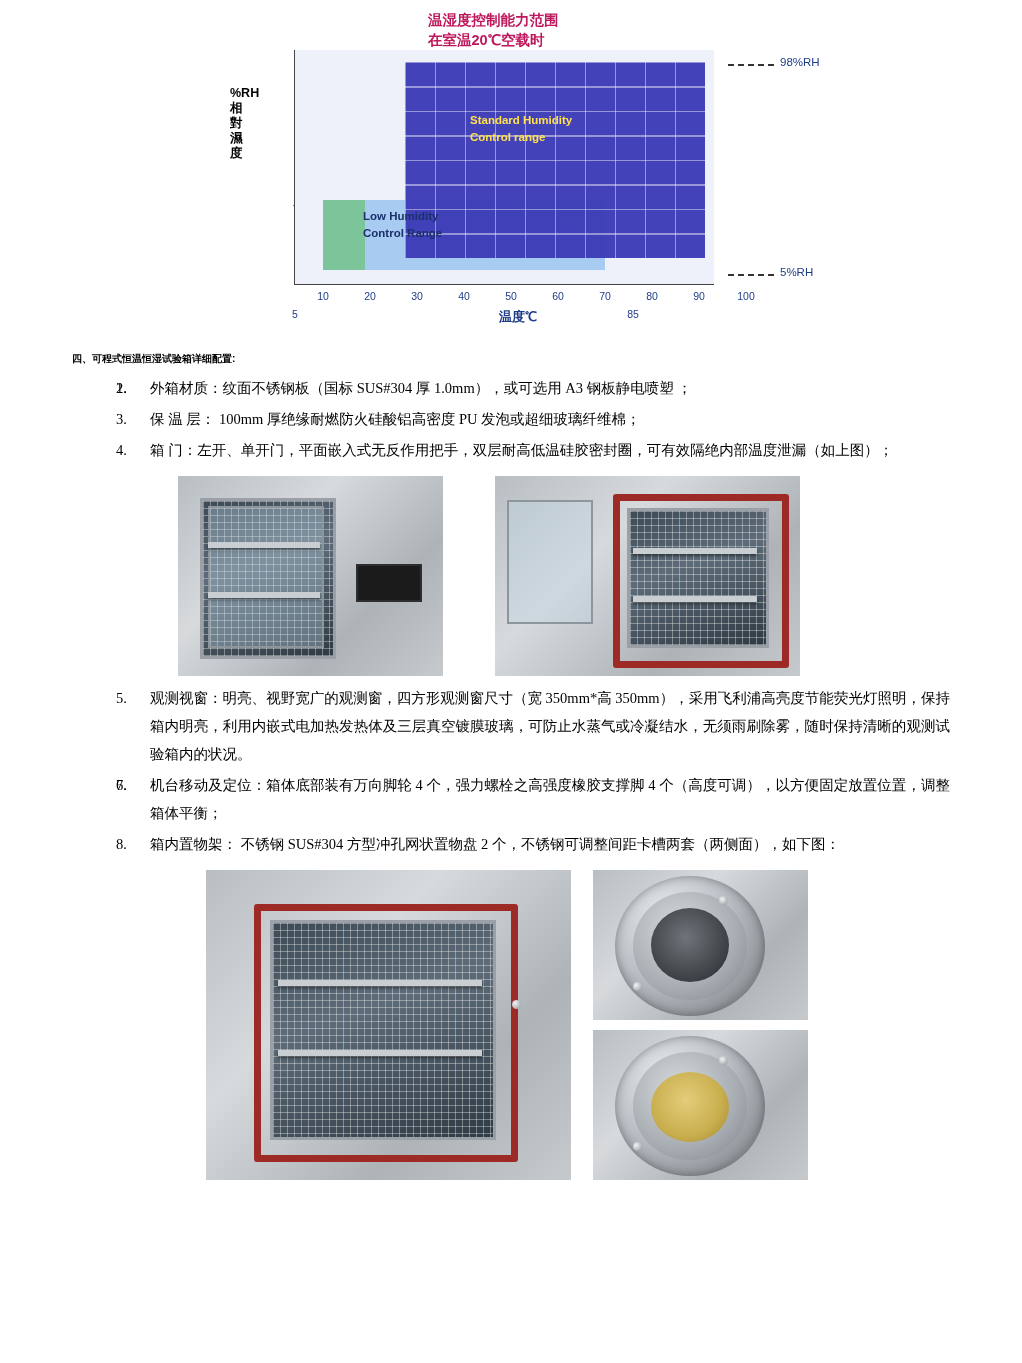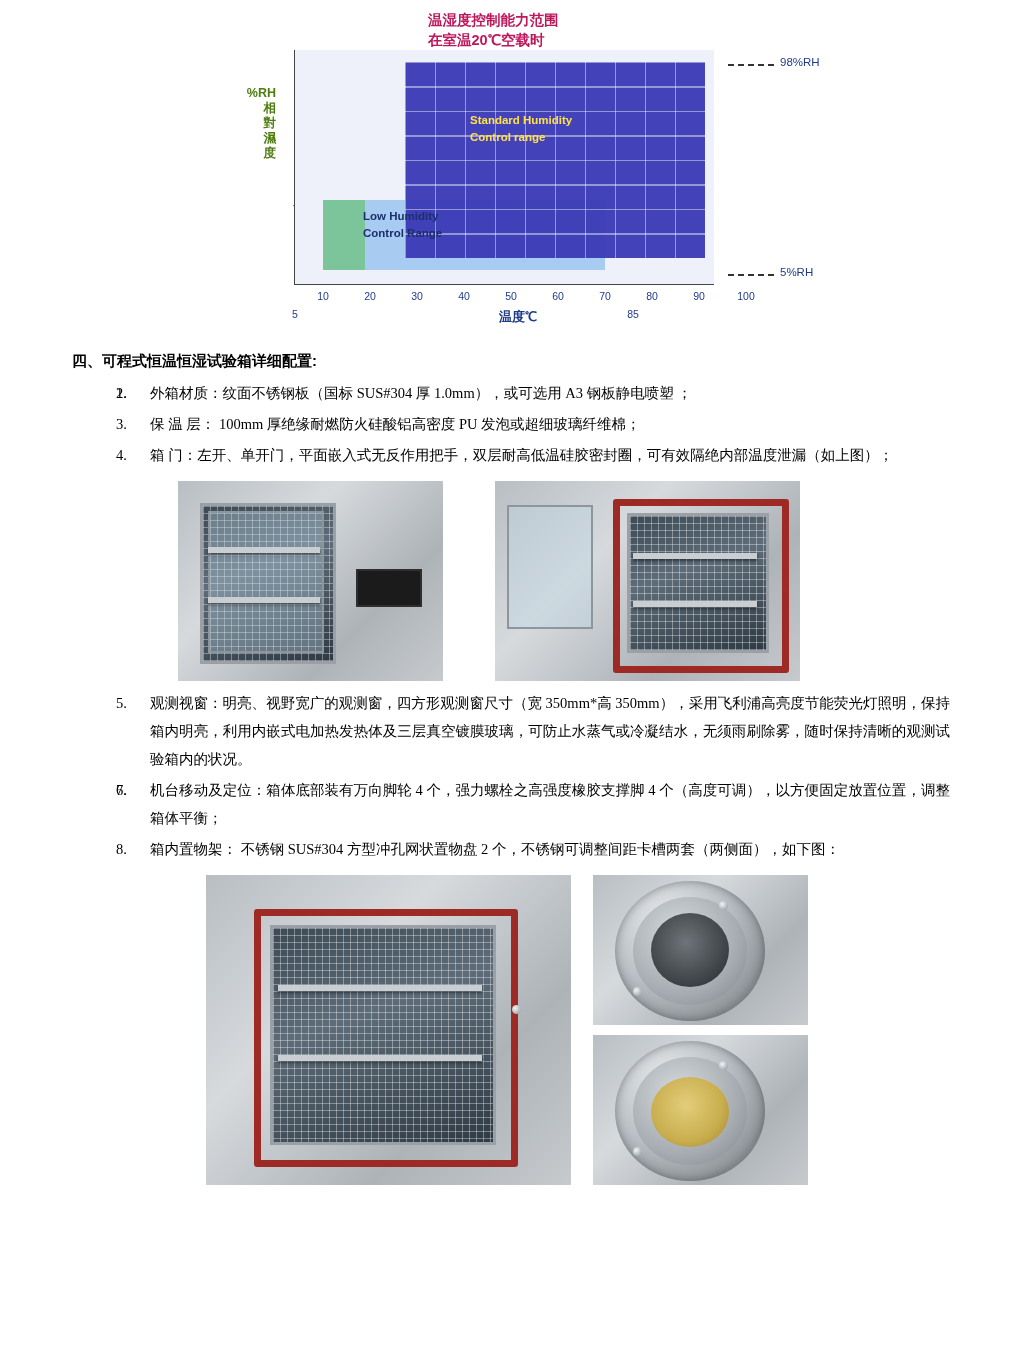--- a/index.html
+++ b/index.html
@@ -115,25 +115,25 @@
     font-weight: bold;
     color: #1b2f6b;
     line-height: 17px;
     z-index: 5;
   }
   .ax-ylabel {
     position: absolute;
     left: 2px;
     top: 78px;
     width: 46px;
-    text-align: right;
+    text-align: left;
     font-family: "Liberation Sans", sans-serif;
     font-size: 12.5px;
     font-weight: bold;
-    color: #4d7c0f;
+    color: #000000;
     line-height: 15px;
   }
   .ax-xlabel {
     position: absolute;
     left: 200px;
     top: 300px;
     width: 180px;
     text-align: center;
     font-family: "Liberation Sans", sans-serif;
     font-size: 13px;
@@ -187,21 +187,21 @@
     position: absolute;
     height: 0;
     border-top: 2px dashed #333;
     width: 46px;
   }
 
   
   .h-sec {
     font-family: Liberation Sans, sans-serif;
     font-weight: bold;
-    font-size: 15px;
+    font-size: 10px;
     margin: 14px 0 0 12px;
   }
   .h-sub {
     font-family: "Liberation Sans", "DejaVu Sans", sans-serif;
     font-weight: bold;
     font-size: 14.5px;
     margin: 10px 0 0 36px;
   }
   ol.items {
     list-style: none;

